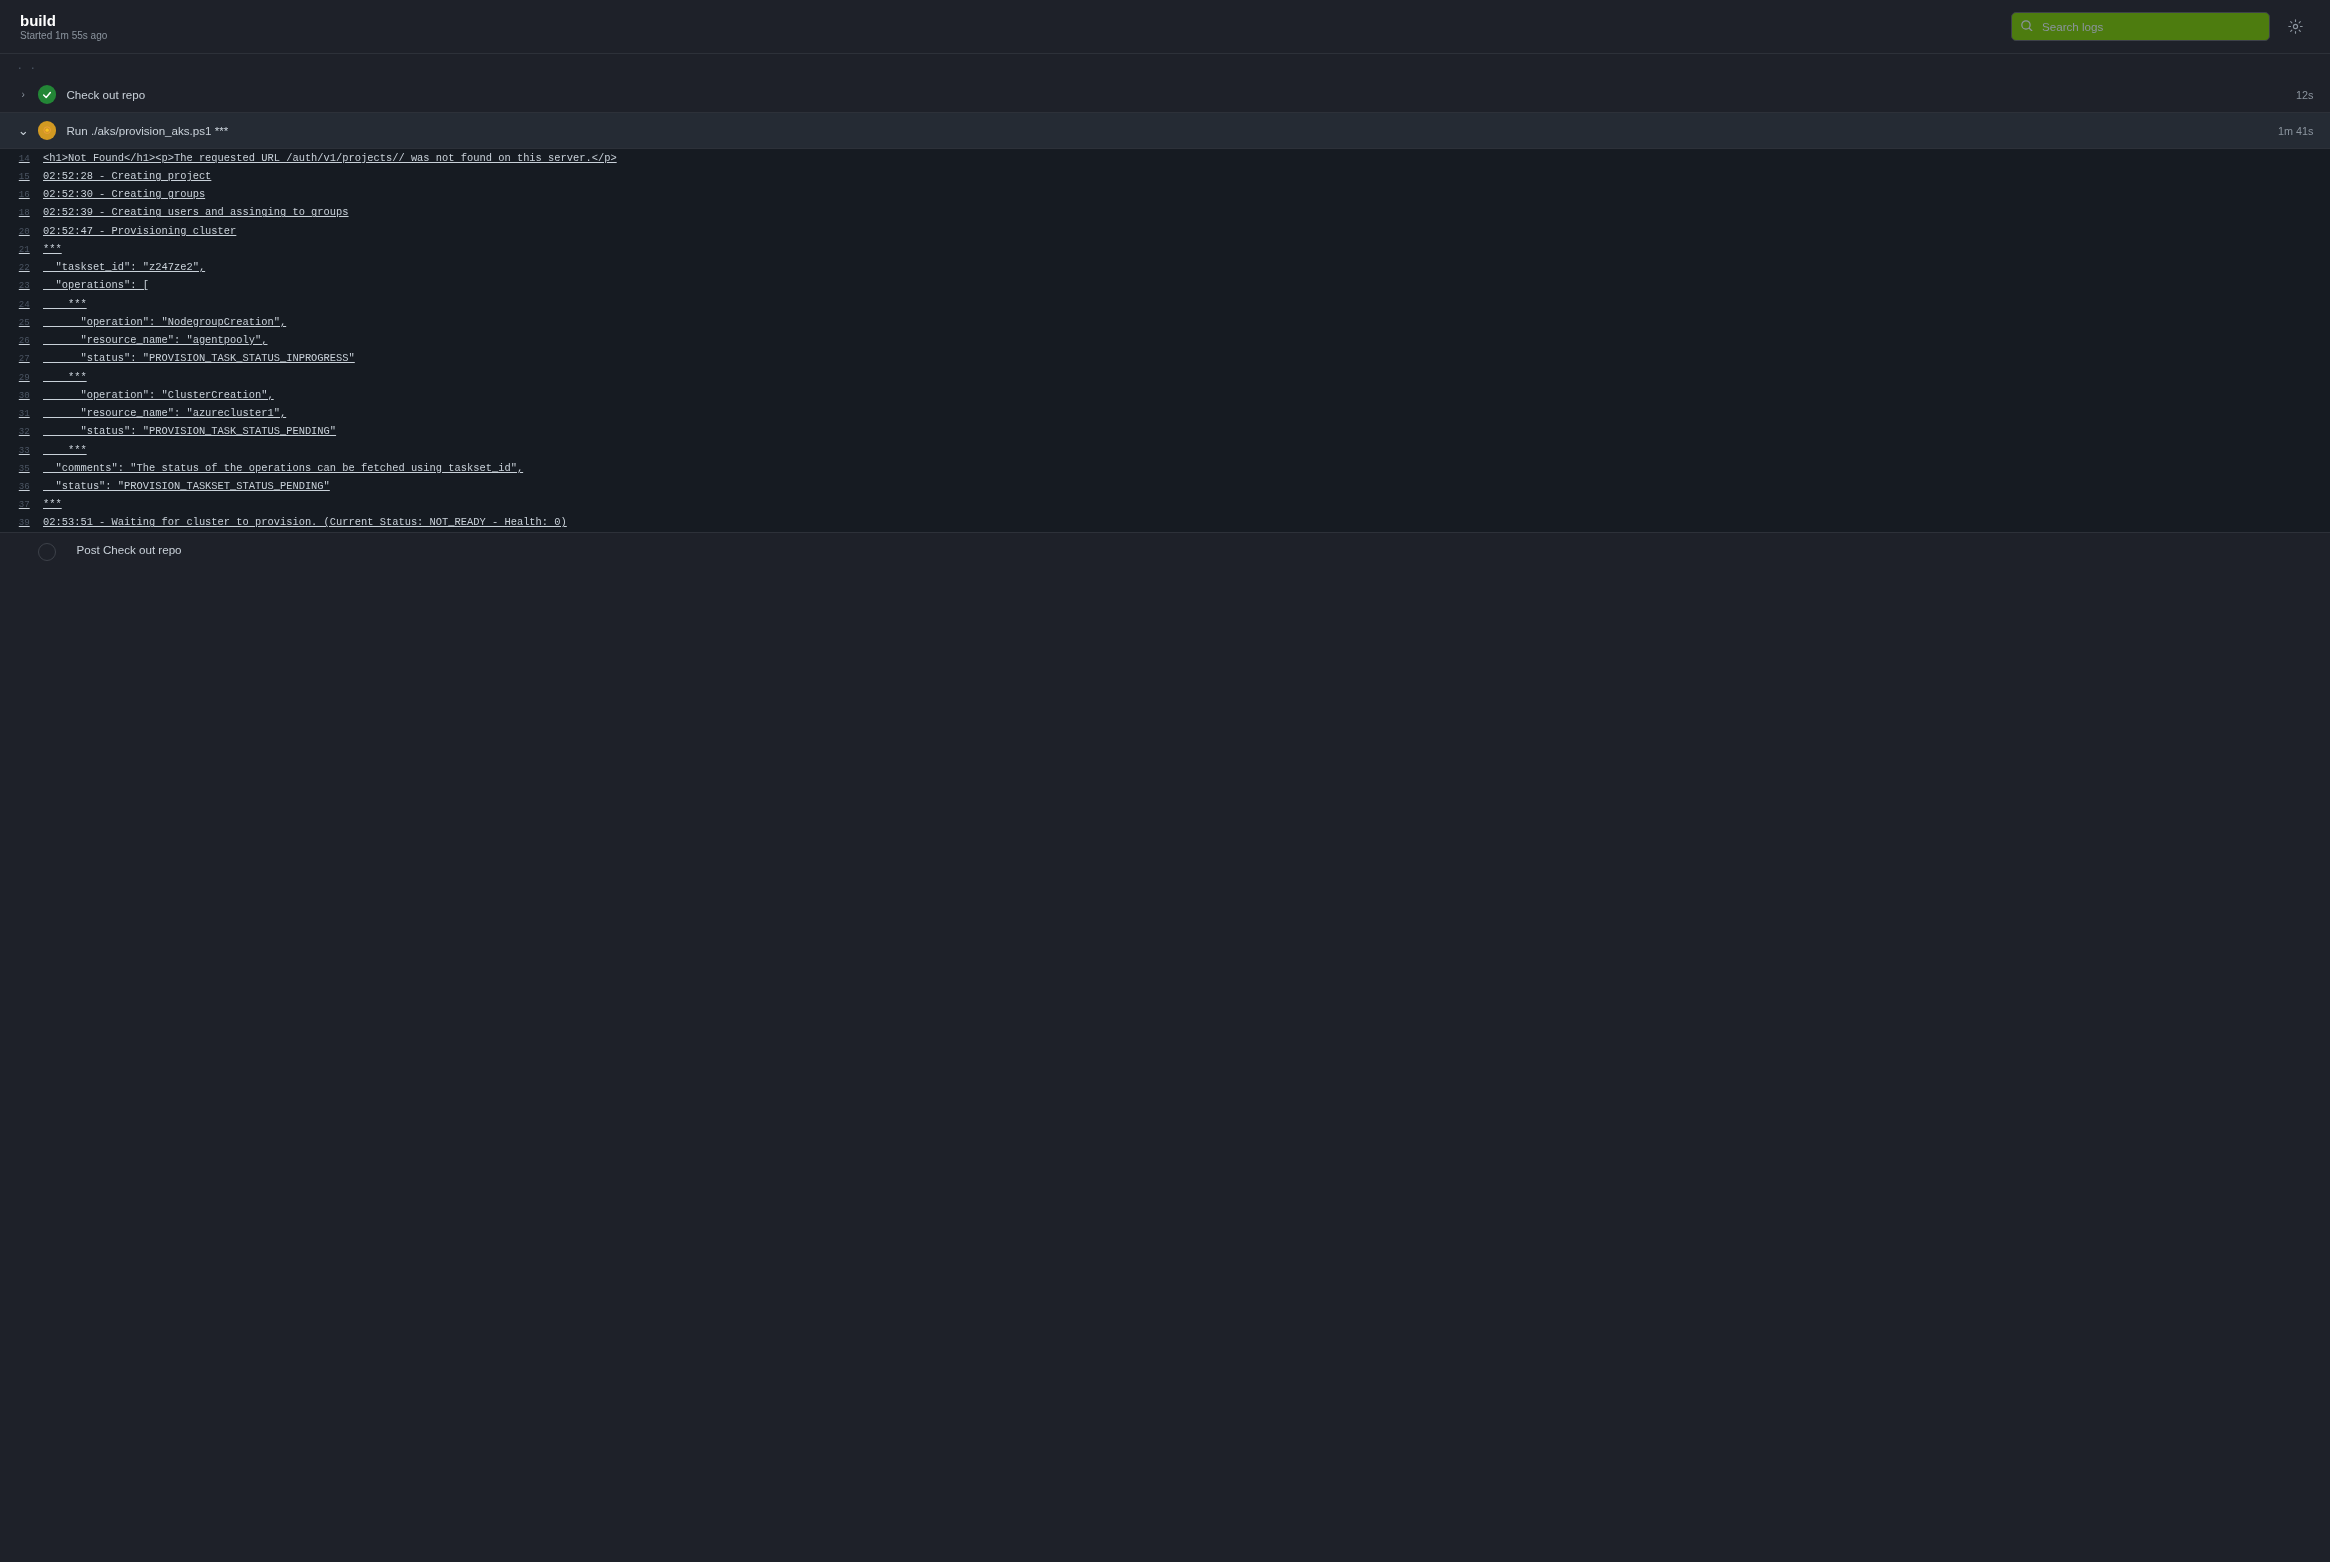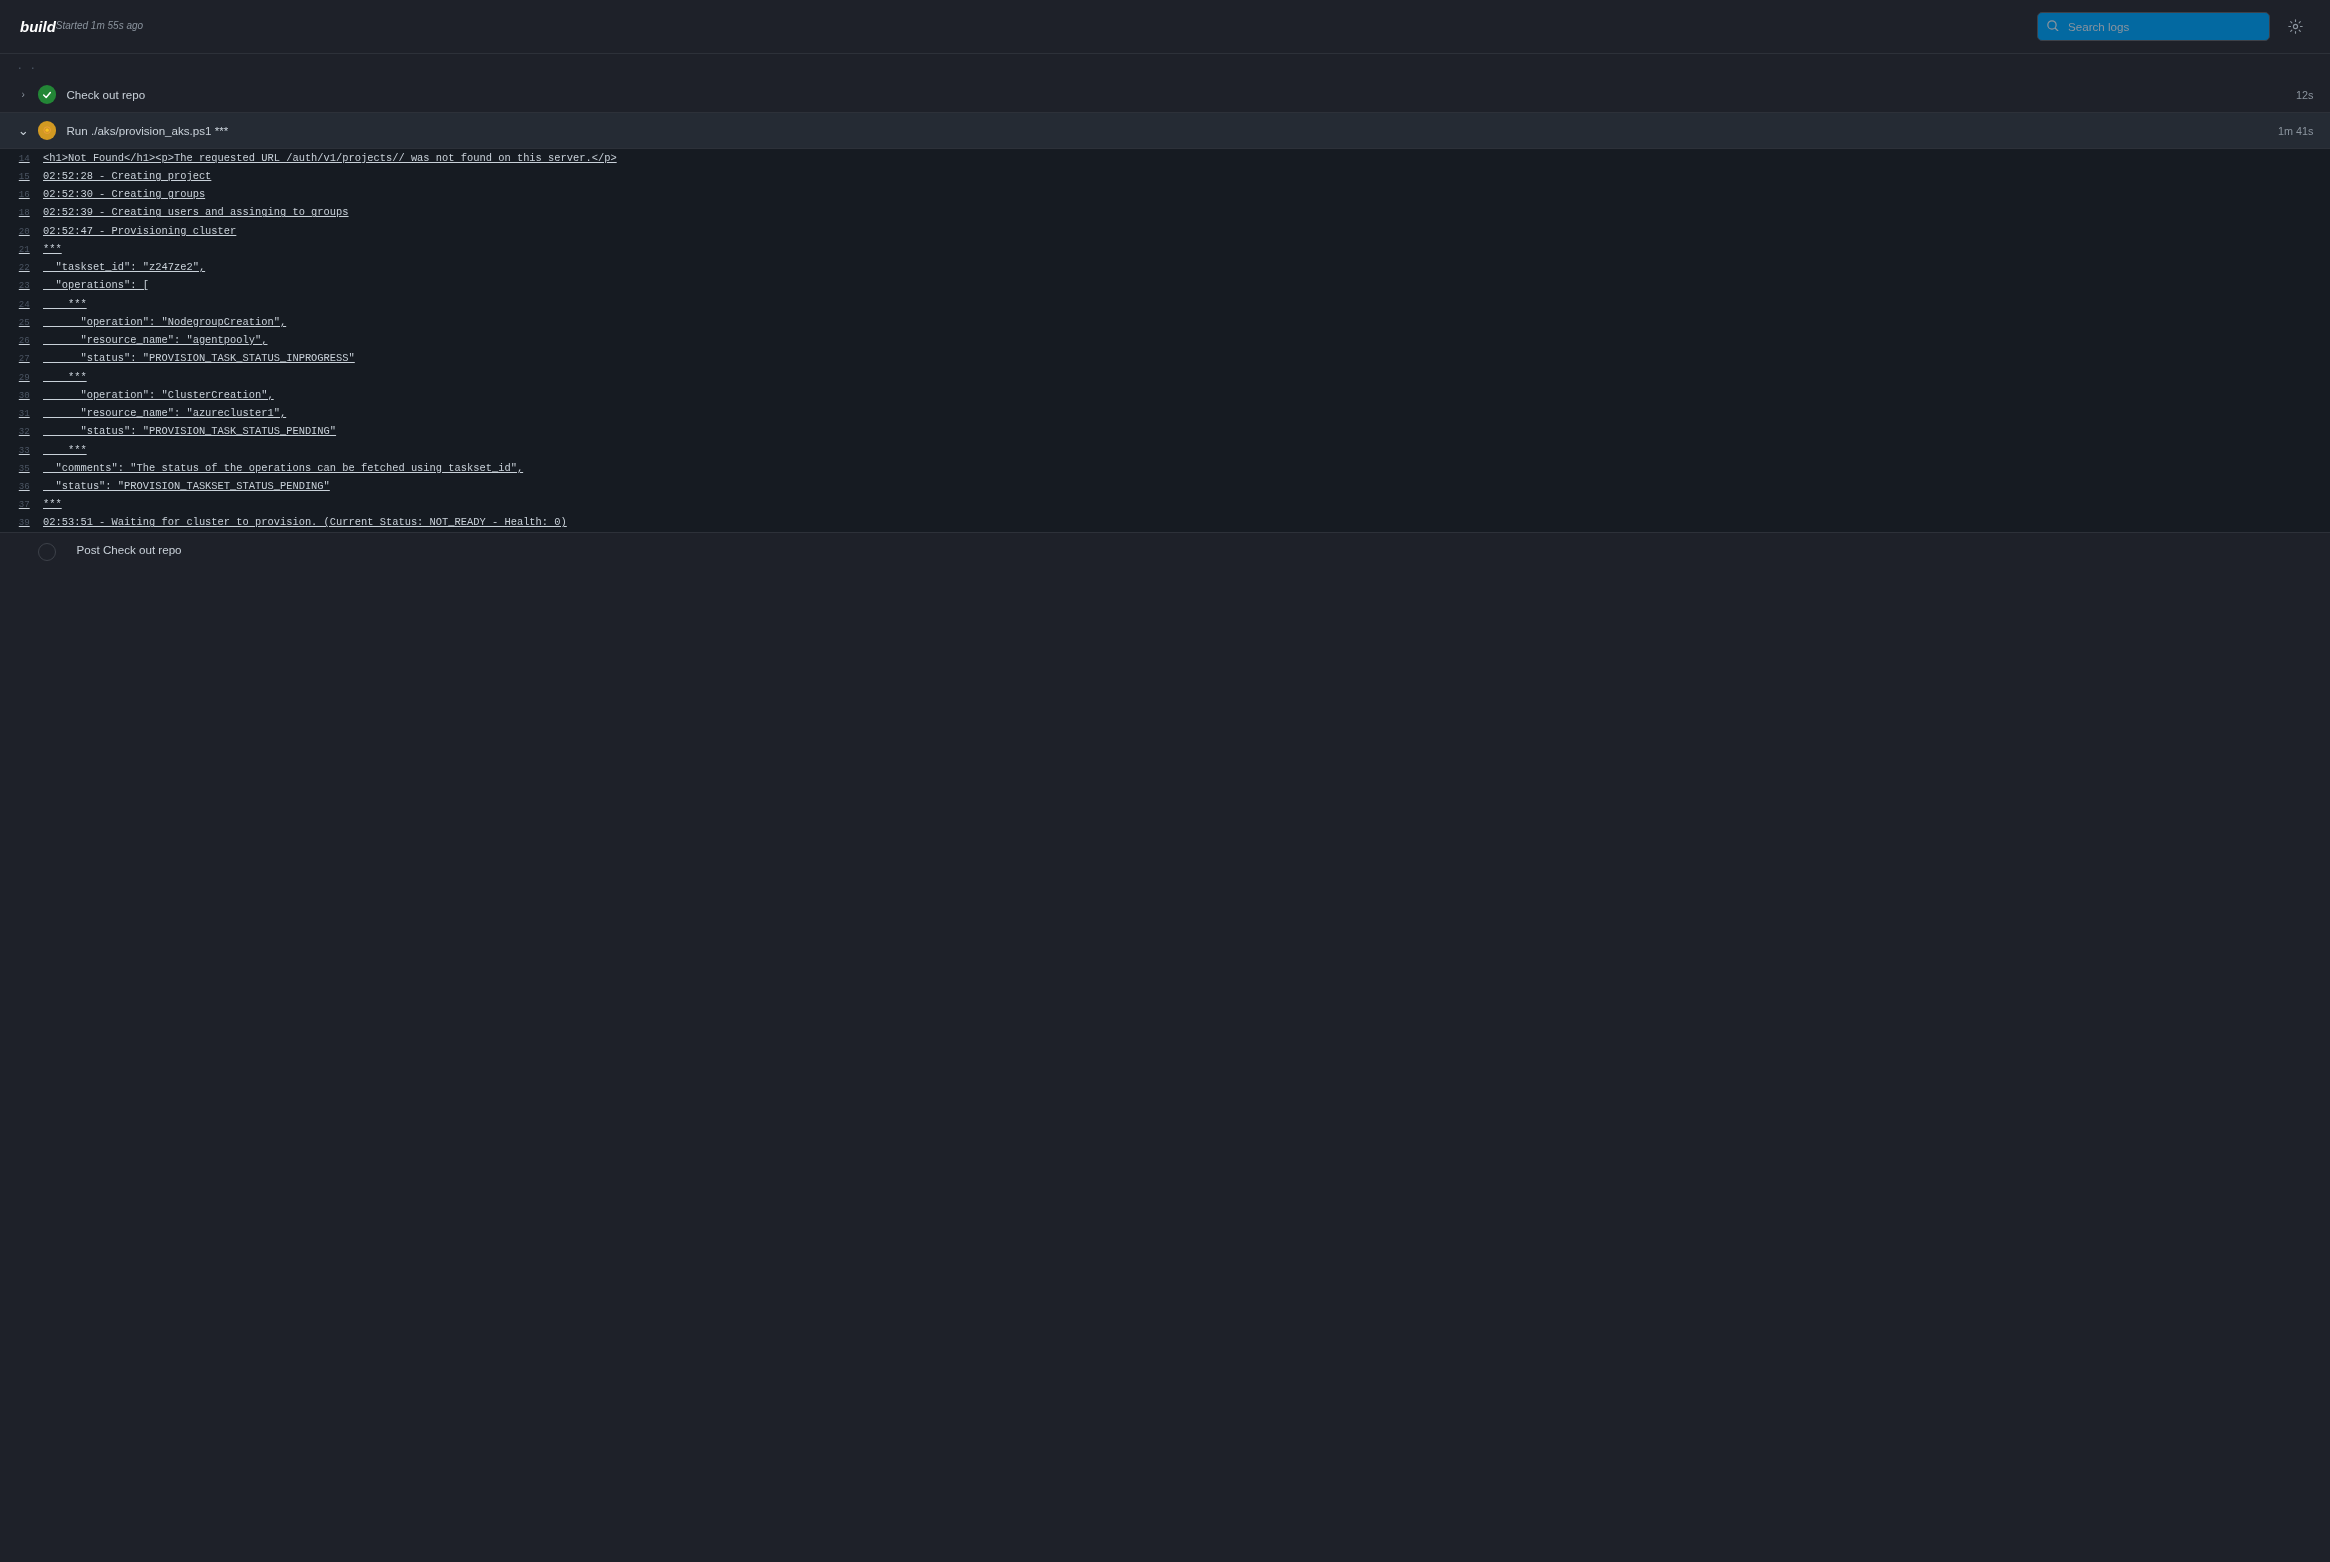--- a/index.html
+++ b/index.html
@@ -21,22 +21,21 @@
       padding: 11.6px 20px;
       background-color: #1e2129;
       border-bottom: 0.8px solid #2d3139;
       position: sticky;
       top: 0;
       z-index: 10;
     }
 
     .header-left {
       display: flex;
-      flex-direction: row;
-      font-style: italic;
+      flex-direction: column;
     }
 
     .header-title {
       font-size: 15px;
       font-weight: 700;
       color: #ffffff;
     }
 
     .header-subtitle {
       font-size: 10px;
@@ -58,27 +57,27 @@
 
     .search-icon-wrap {
       position: absolute;
       left: 10px;
       color: #8b949e;
       font-size: 11.6px;
       pointer-events: none;
     }
 
     .search-input {
-      background-color: #0369a1;
+      background-color: #4d7c0f;
       border: 0.8px solid #3d4149;
       border-radius: 5px;
       color: #c9d1d9;
       padding: 6.7px 13.3px 6.7px 30px;
       font-size: 11.6px;
-      width: 233px;
+      width: 259px;
       outline: none;
     }
 
     .search-input::placeholder {
       color: #8b949e;
     }
 
     .settings-btn {
       background: none;
       border: none;

